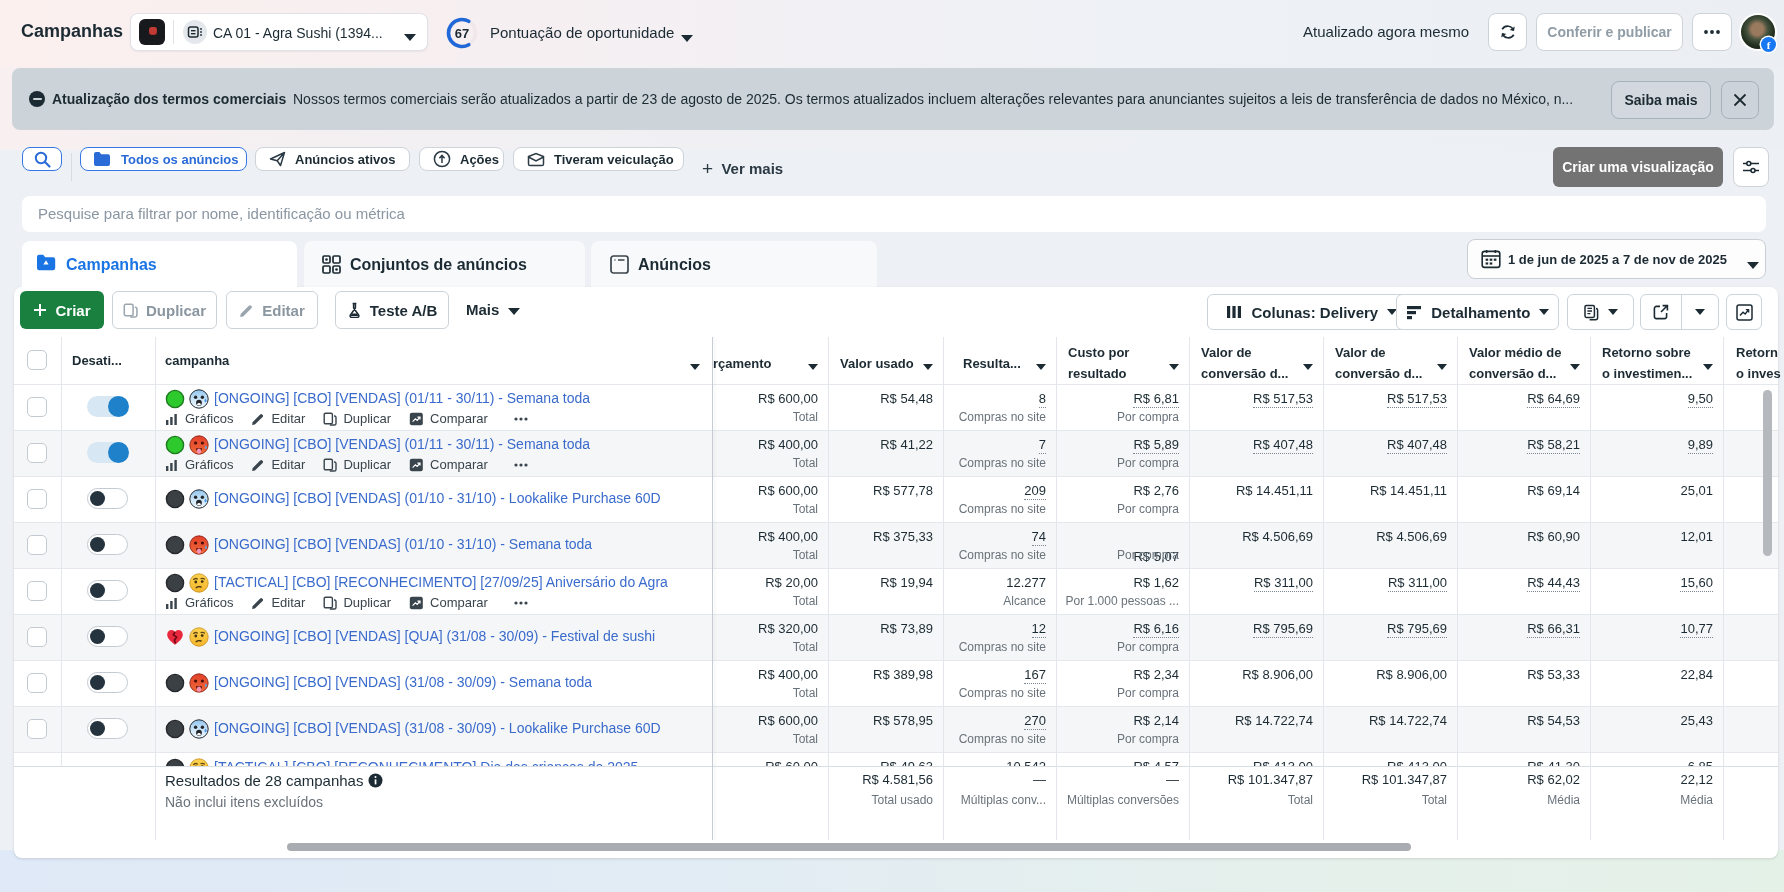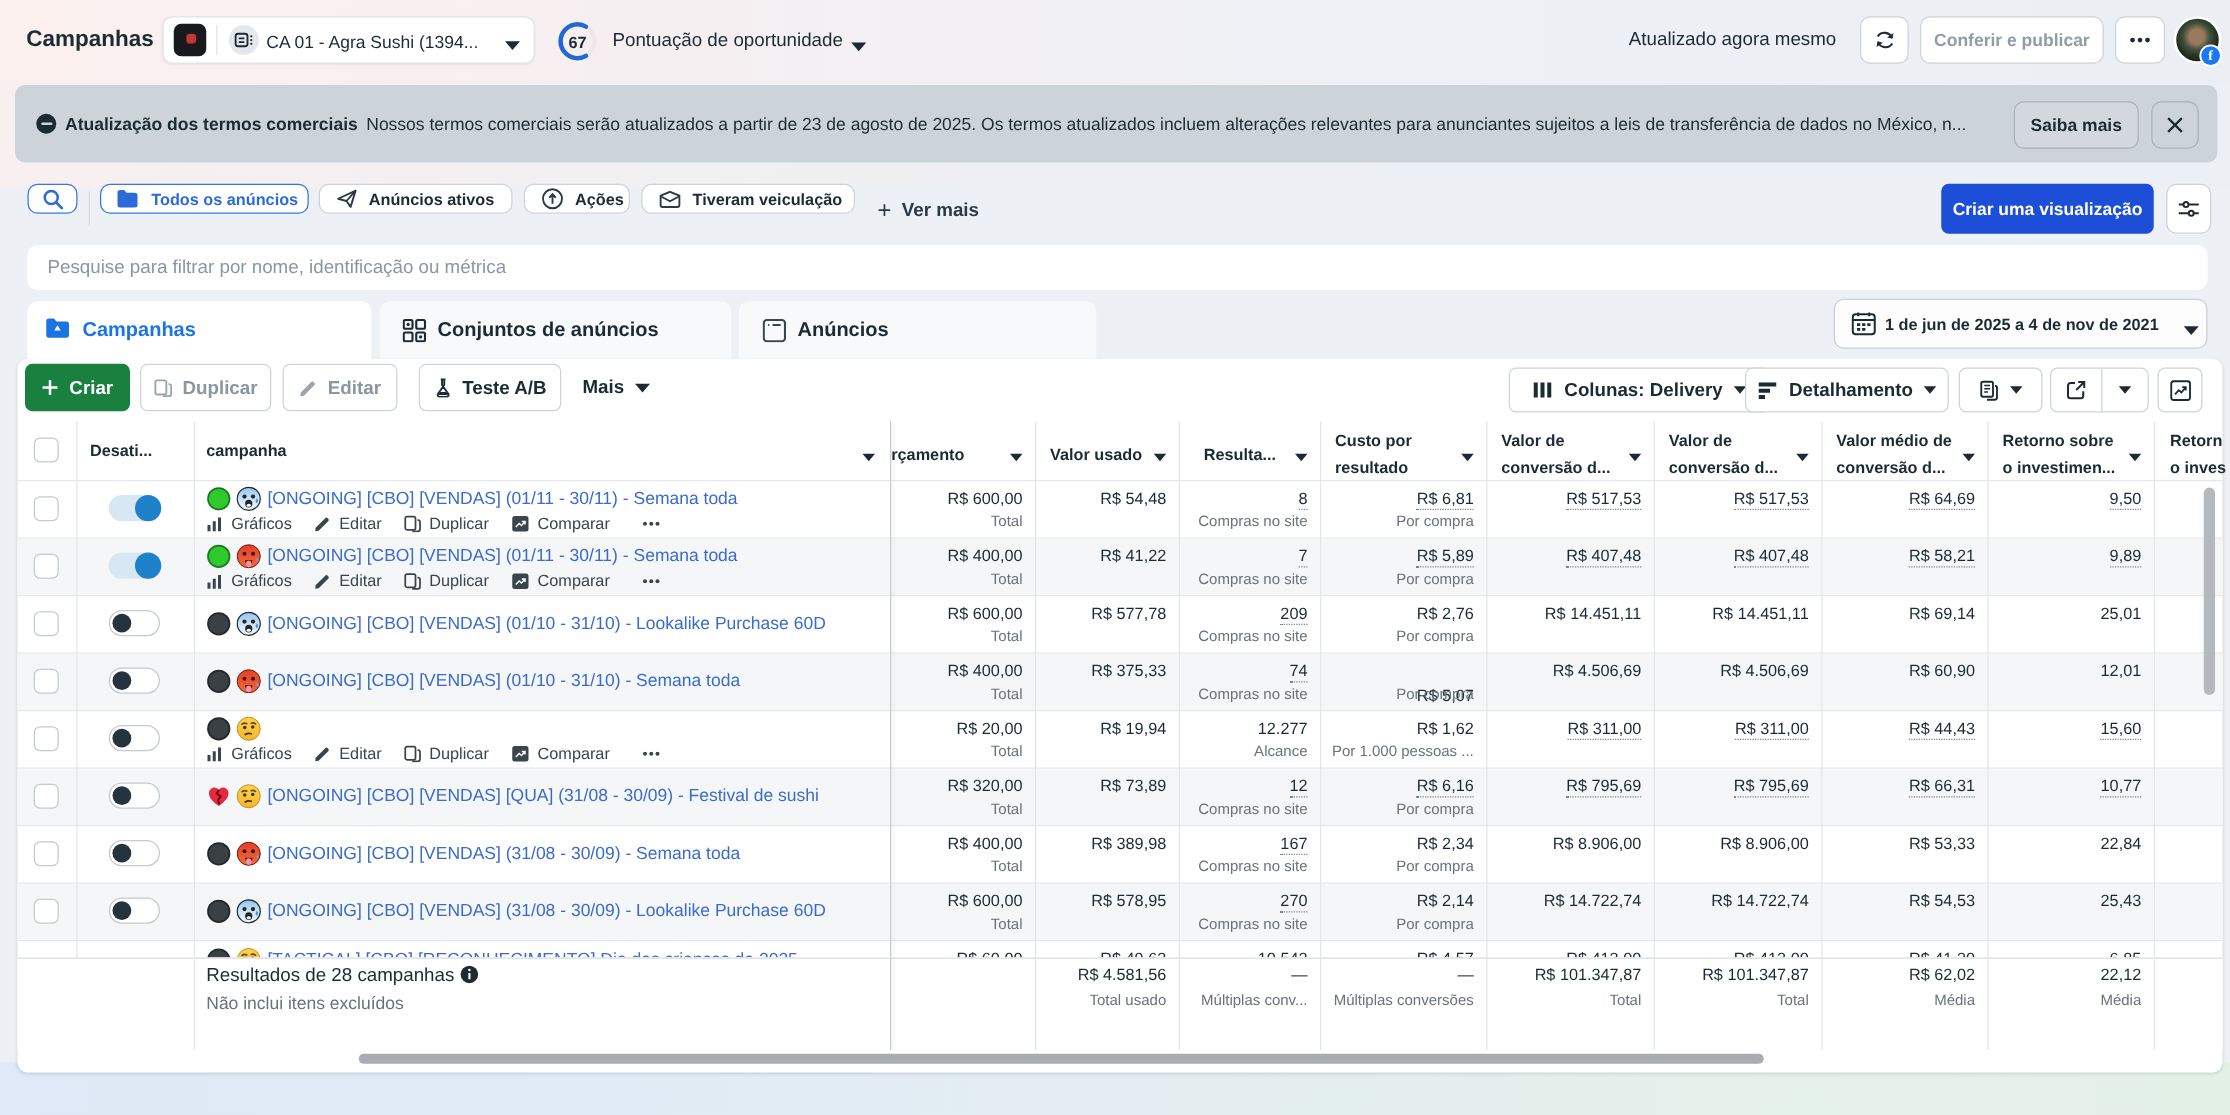--- a/index.html
+++ b/index.html
@@ -103,21 +103,21 @@
       </svg>Anúncios ativos</div>
 <div class="pill" style="left:419px;width:85px;text-align:right;"><svg style="margin:0 9px 0 13px;" width="18" height="18" viewBox="0 0 18 18">
         <circle cx="9" cy="9" r="7.6" fill="none" stroke="#2b3a44" stroke-width="1.5"></circle>
         <path d="M9 13 V6 M6.4 8.2 L9 5.4 L11.6 8.2" fill="none" stroke="#2b3a44" stroke-width="1.5"></path>
       </svg>Ações</div>
 <div class="pill" style="left:513px;width:171px;"><svg style="margin:0 9px 0 13px;" width="18" height="15" viewBox="0 0 18 15">
         <path d="M1.5 4.5 L9 1.5 L16.5 4.5 V12 a1.6 1.6 0 0 1 -1.6 1.6 H3.1 a1.6 1.6 0 0 1 -1.6 -1.6 Z" fill="none" stroke="#2b3a44" stroke-width="1.5"></path>
         <path d="M1.5 5 L9 9 L16.5 5" fill="none" stroke="#2b3a44" stroke-width="1.5"></path>
       </svg>Tiveram veiculação</div>
 <div class="abs" style="left:702px;top:158px;font-size:15px;font-weight:bold;color:#2b3a44;"><span style="font-size:19px;font-weight:normal;vertical-align:-1px;">+</span>&nbsp; Ver mais</div>
-<div class="abs" style="left:1553px;top:147px;width:170px;height:40px;background:#1d4ed8;border-radius:6px;display:flex;align-items:center;justify-content:center;color:#fff;font-size:14px;font-weight:bold;">Criar uma visualização</div>
+<div class="abs" style="left:1553px;top:147px;width:170px;height:40px;background:#737373;border-radius:6px;display:flex;align-items:center;justify-content:center;color:#fff;font-size:14px;font-weight:bold;">Criar uma visualização</div>
 <div class="btn" style="left:1733px;top:147px;width:36px;height:40px;">
       <svg width="18" height="16" viewBox="0 0 18 16">
         <path d="M1 4.5 h4 M9 4.5 h8 M1 11.5 h8 M13 11.5 h4" stroke="#1c2b33" stroke-width="1.6"></path>
         <circle cx="6.8" cy="4.5" r="2" fill="#fff" stroke="#1c2b33" stroke-width="1.6"></circle>
         <circle cx="11" cy="11.5" r="2" fill="#fff" stroke="#1c2b33" stroke-width="1.6"></circle>
       </svg>
     </div>
 <div class="abs" style="left:22px;top:196px;width:1744px;height:36px;background:#fff;border-radius:8px;"></div>
 <div class="abs" style="left:38px;top:205px;font-size:15px;color:#8a96a1;">Pesquise para filtrar por nome, identificação ou métrica</div>
 <div class="abs" style="left:304px;top:241px;width:281px;height:46px;background:#f7f9fa;border-radius:8px 8px 0 0;"></div>
@@ -147,21 +147,21 @@
 <svg class="abs" style="left:1481px;top:249px;" width="20" height="20" viewBox="0 0 20 20">
       <rect x="1.2" y="2.4" width="17.6" height="16" rx="2.4" fill="none" stroke="#1c2b33" stroke-width="1.6"></rect>
       <path d="M1.2 7 h17.6" stroke="#1c2b33" stroke-width="1.6"></path>
       <path d="M5.6 1 v3 M14.4 1 v3" stroke="#1c2b33" stroke-width="1.6"></path>
       <rect x="4.6" y="9.6" width="2.6" height="2.2" fill="#1c2b33"></rect>
       <rect x="8.7" y="9.6" width="2.6" height="2.2" fill="#1c2b33"></rect>
       <rect x="12.8" y="9.6" width="2.6" height="2.2" fill="#1c2b33"></rect>
       <rect x="4.6" y="13.4" width="2.6" height="2.2" fill="#1c2b33"></rect>
       <rect x="8.7" y="13.4" width="2.6" height="2.2" fill="#1c2b33"></rect>
     </svg>
-<div class="abs" style="left:1508px;top:252px;font-size:13px;font-weight:bold;">1 de jun de 2025 a 4 de nov de 2021</div>
+<div class="abs" style="left:1508px;top:252px;font-size:13px;font-weight:bold;">1 de jun de 2025 a 7 de nov de 2025</div>
 <div class="abs" style="left:1747px;top:256px;"><span style="display:inline-block;width:0;height:0;border-left:6px solid transparent;border-right:6px solid transparent;border-top:7px solid #1c2b33;vertical-align:middle;"></span></div>
 <div class="abs" style="left:20px;top:291px;width:84px;height:38px;background:#19803f;border-radius:6px;display:flex;align-items:center;justify-content:center;color:#fff;font-size:15px;font-weight:bold;"><svg style="margin-right:8px;" width="14" height="14" viewBox="0 0 14 14">
         <path d="M7 1 V13 M1 7 H13" stroke="#fff" stroke-width="2"></path>
       </svg>Criar</div>
 <div class="btn" style="left:112px;top:291px;width:105px;height:38px;border-radius:6px;font-size:15px;font-weight:bold;color:#8a96a0;"><svg style="margin-right:8px;" width="15" height="15" viewBox="0 0 14 14">
         <rect x="1.2" y="1.2" width="8.2" height="10.6" rx="1.4" fill="none" stroke="#9aa5ae" stroke-width="1.4"></rect>
         <path d="M11 4 h0.6 a1.4 1.4 0 0 1 1.4 1.4 v6 a1.6 1.6 0 0 1 -1.6 1.6 h-4.6" fill="none" stroke="#9aa5ae" stroke-width="1.4"></path>
       </svg>Duplicar</div>
 <div class="btn" style="left:226px;top:291px;width:92px;height:38px;border-radius:6px;font-size:15px;font-weight:bold;color:#8a96a0;"><svg style="margin-right:8px;" width="15" height="15" viewBox="0 0 14 14">
         <path d="M1.5 10.2 L9.2 2.5 a1.4 1.4 0 0 1 2 0 l0.4 0.4 a1.4 1.4 0 0 1 0 2 L3.9 12.6 L1.2 13 z" fill="#9aa5ae"></path>
@@ -456,20 +456,21 @@
             <stop offset="1" stop-color="#f4b62c"></stop>
           </linearGradient>
         </defs>
         <circle cx="10" cy="10" r="9.2" fill="url(#gt)" stroke="#c78d1c" stroke-width="0.8"></circle>
         <path d="M4.6 6.4 q2 -1.5 3.8 -0.4" stroke="#5f4a18" stroke-width="1.3" fill="none" stroke-linecap="round"></path>
         <path d="M12 5.6 q1.9 -0.7 3.4 0.5" stroke="#5f4a18" stroke-width="1.3" fill="none" stroke-linecap="round"></path>
         <circle cx="6.8" cy="9" r="1.4" fill="#41310e"></circle>
         <circle cx="13.2" cy="8.6" r="1.4" fill="#41310e"></circle>
         <path d="M7.2 14.6 q2.4 -1.6 4.8 -0.6" stroke="#41310e" stroke-width="1.4" fill="none" stroke-linecap="round"></path>
       </svg></div>
+<div class="abs link" style="left:214px;top:574px;">[TACTICAL] [CBO] [RECONHECIMENTO] [27/09/25] Aniversário do Agra</div>
 <div class="abs act" style="left:165px;top:595px;display:flex;align-items:center;gap:6px;">
       <svg width="14" height="14" viewBox="0 0 14 14">
         <rect x="1" y="8" width="2.4" height="5" fill="#39444c"></rect>
         <rect x="5.2" y="5" width="2.4" height="8" fill="#39444c"></rect>
         <rect x="9.4" y="2" width="2.4" height="11" fill="#39444c"></rect>
       </svg>
       <span>Gráficos</span>
       <span style="width:6px;"></span>
       <svg width="14" height="14" viewBox="0 0 14 14">
         <path d="M1.5 10.2 L9.2 2.5 a1.4 1.4 0 0 1 2 0 l0.4 0.4 a1.4 1.4 0 0 1 0 2 L3.9 12.6 L1.2 13 z" fill="#39444c"></path>

